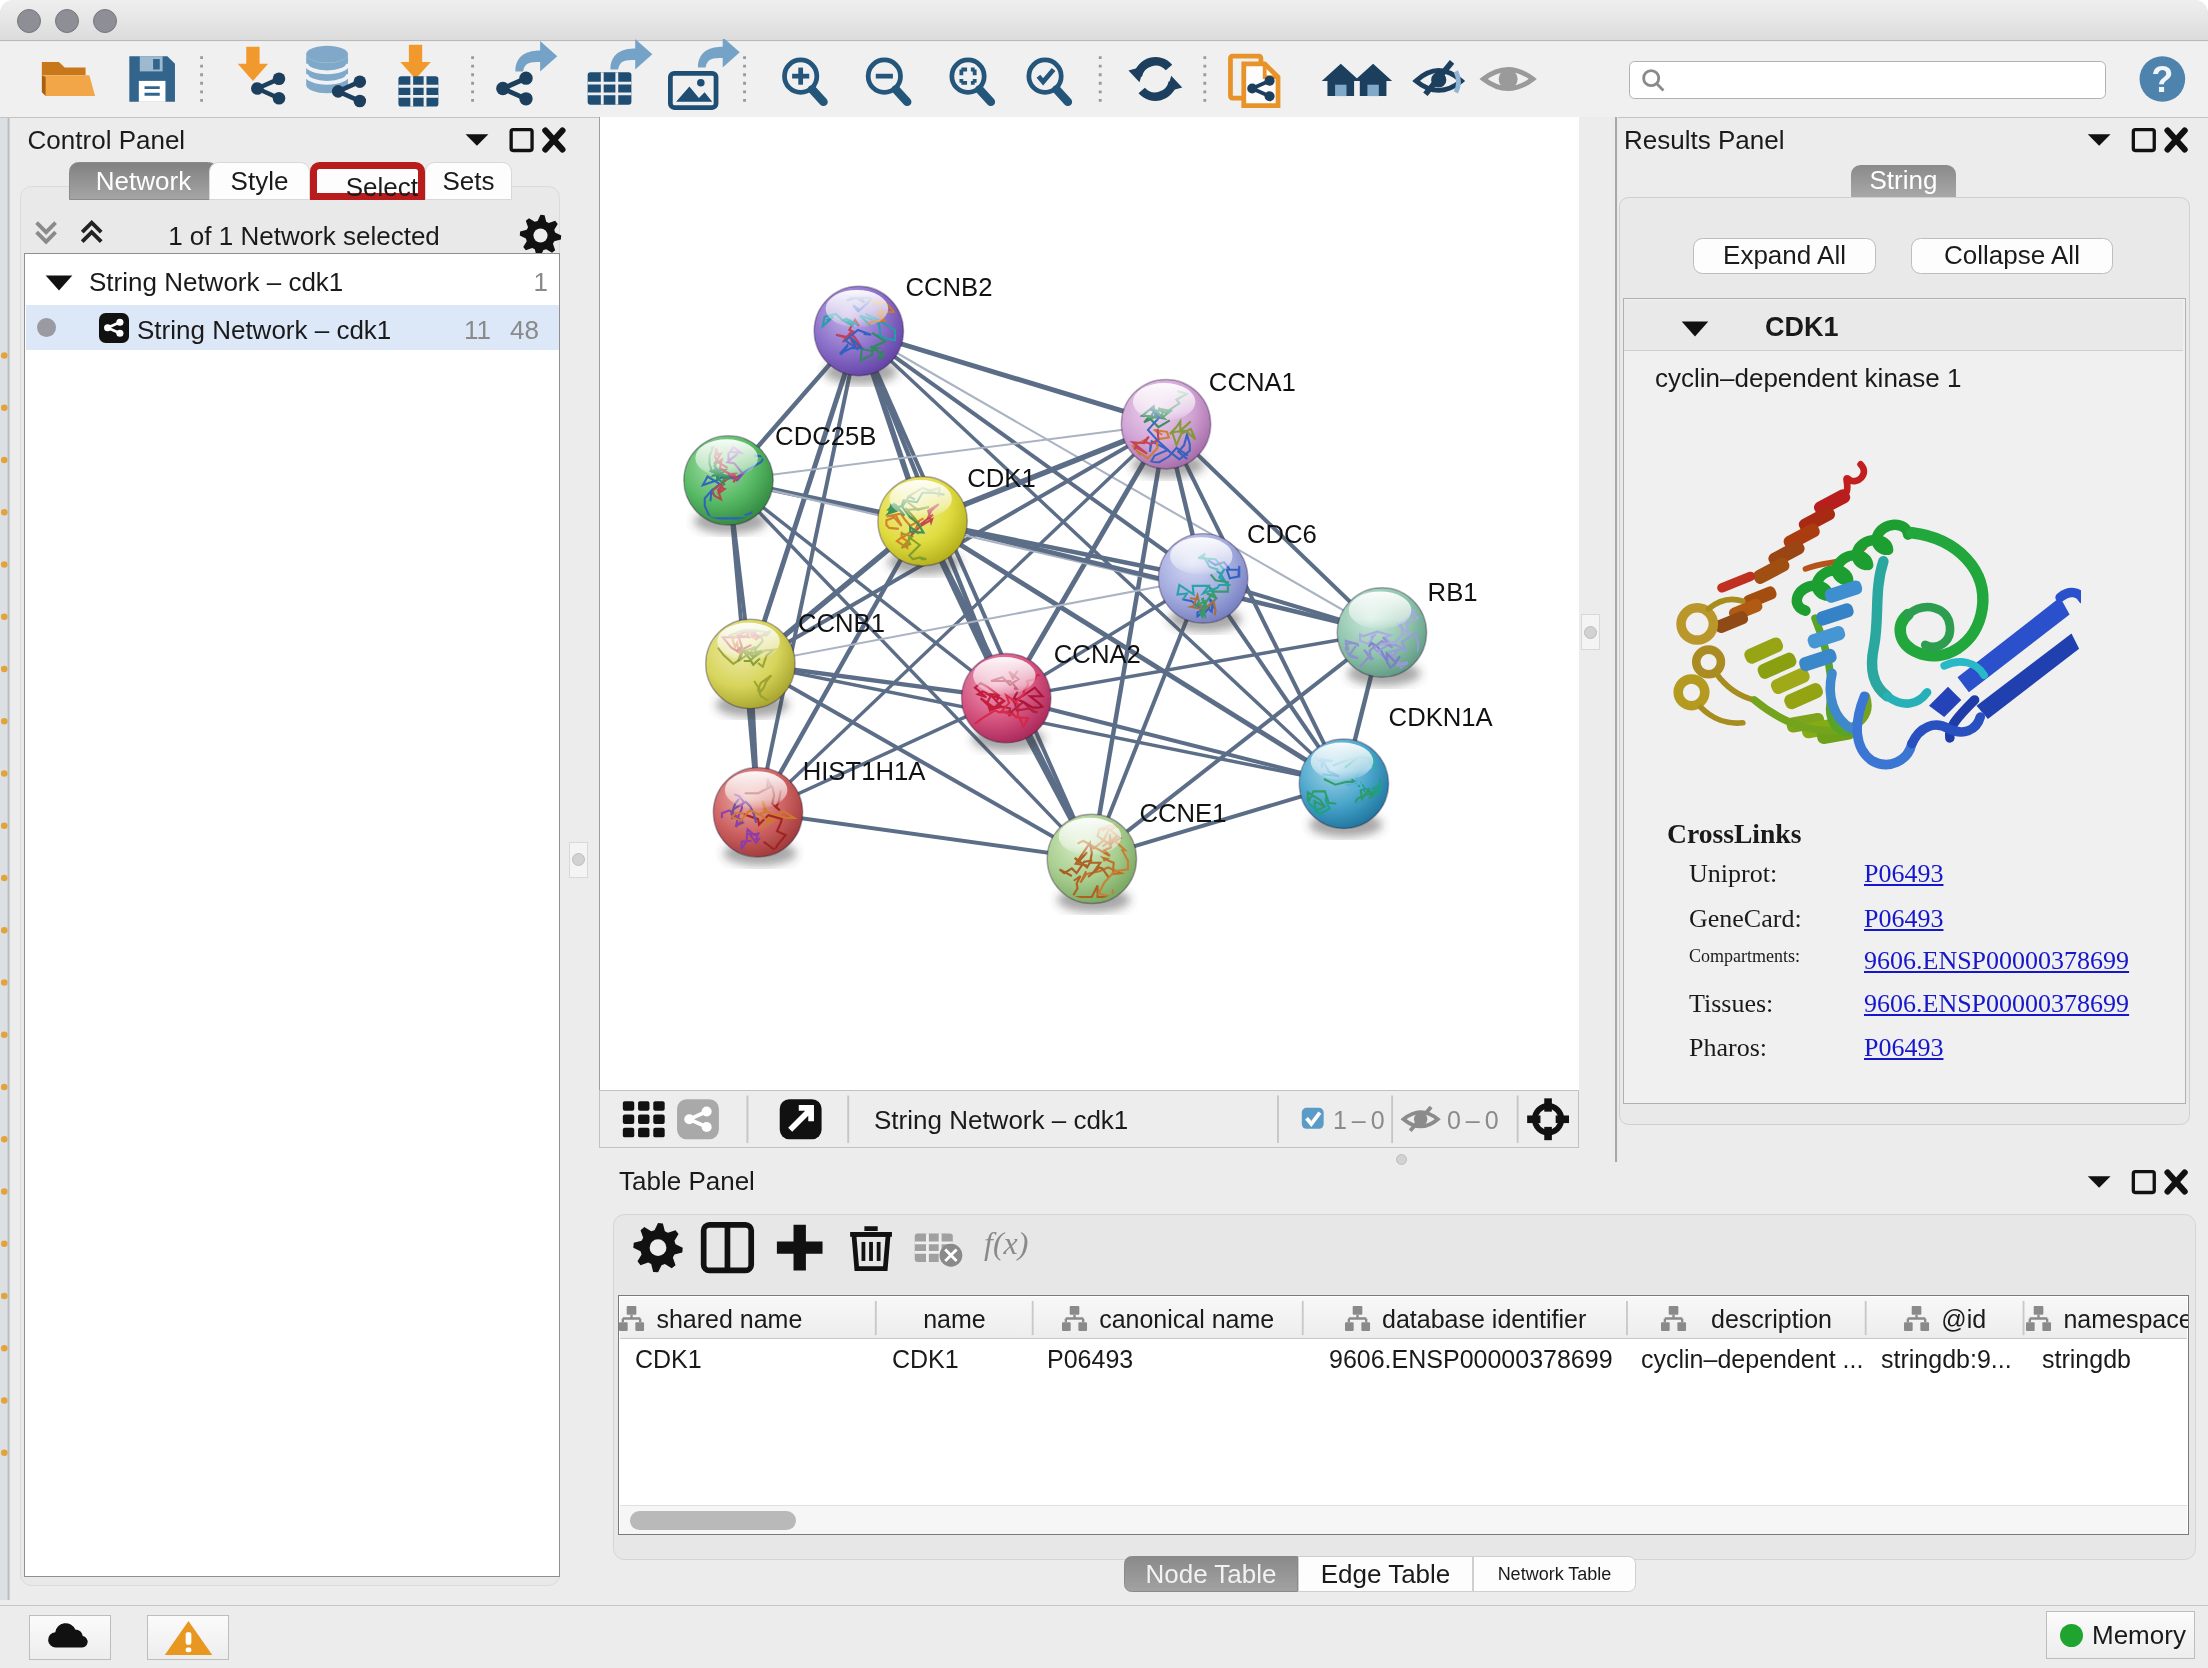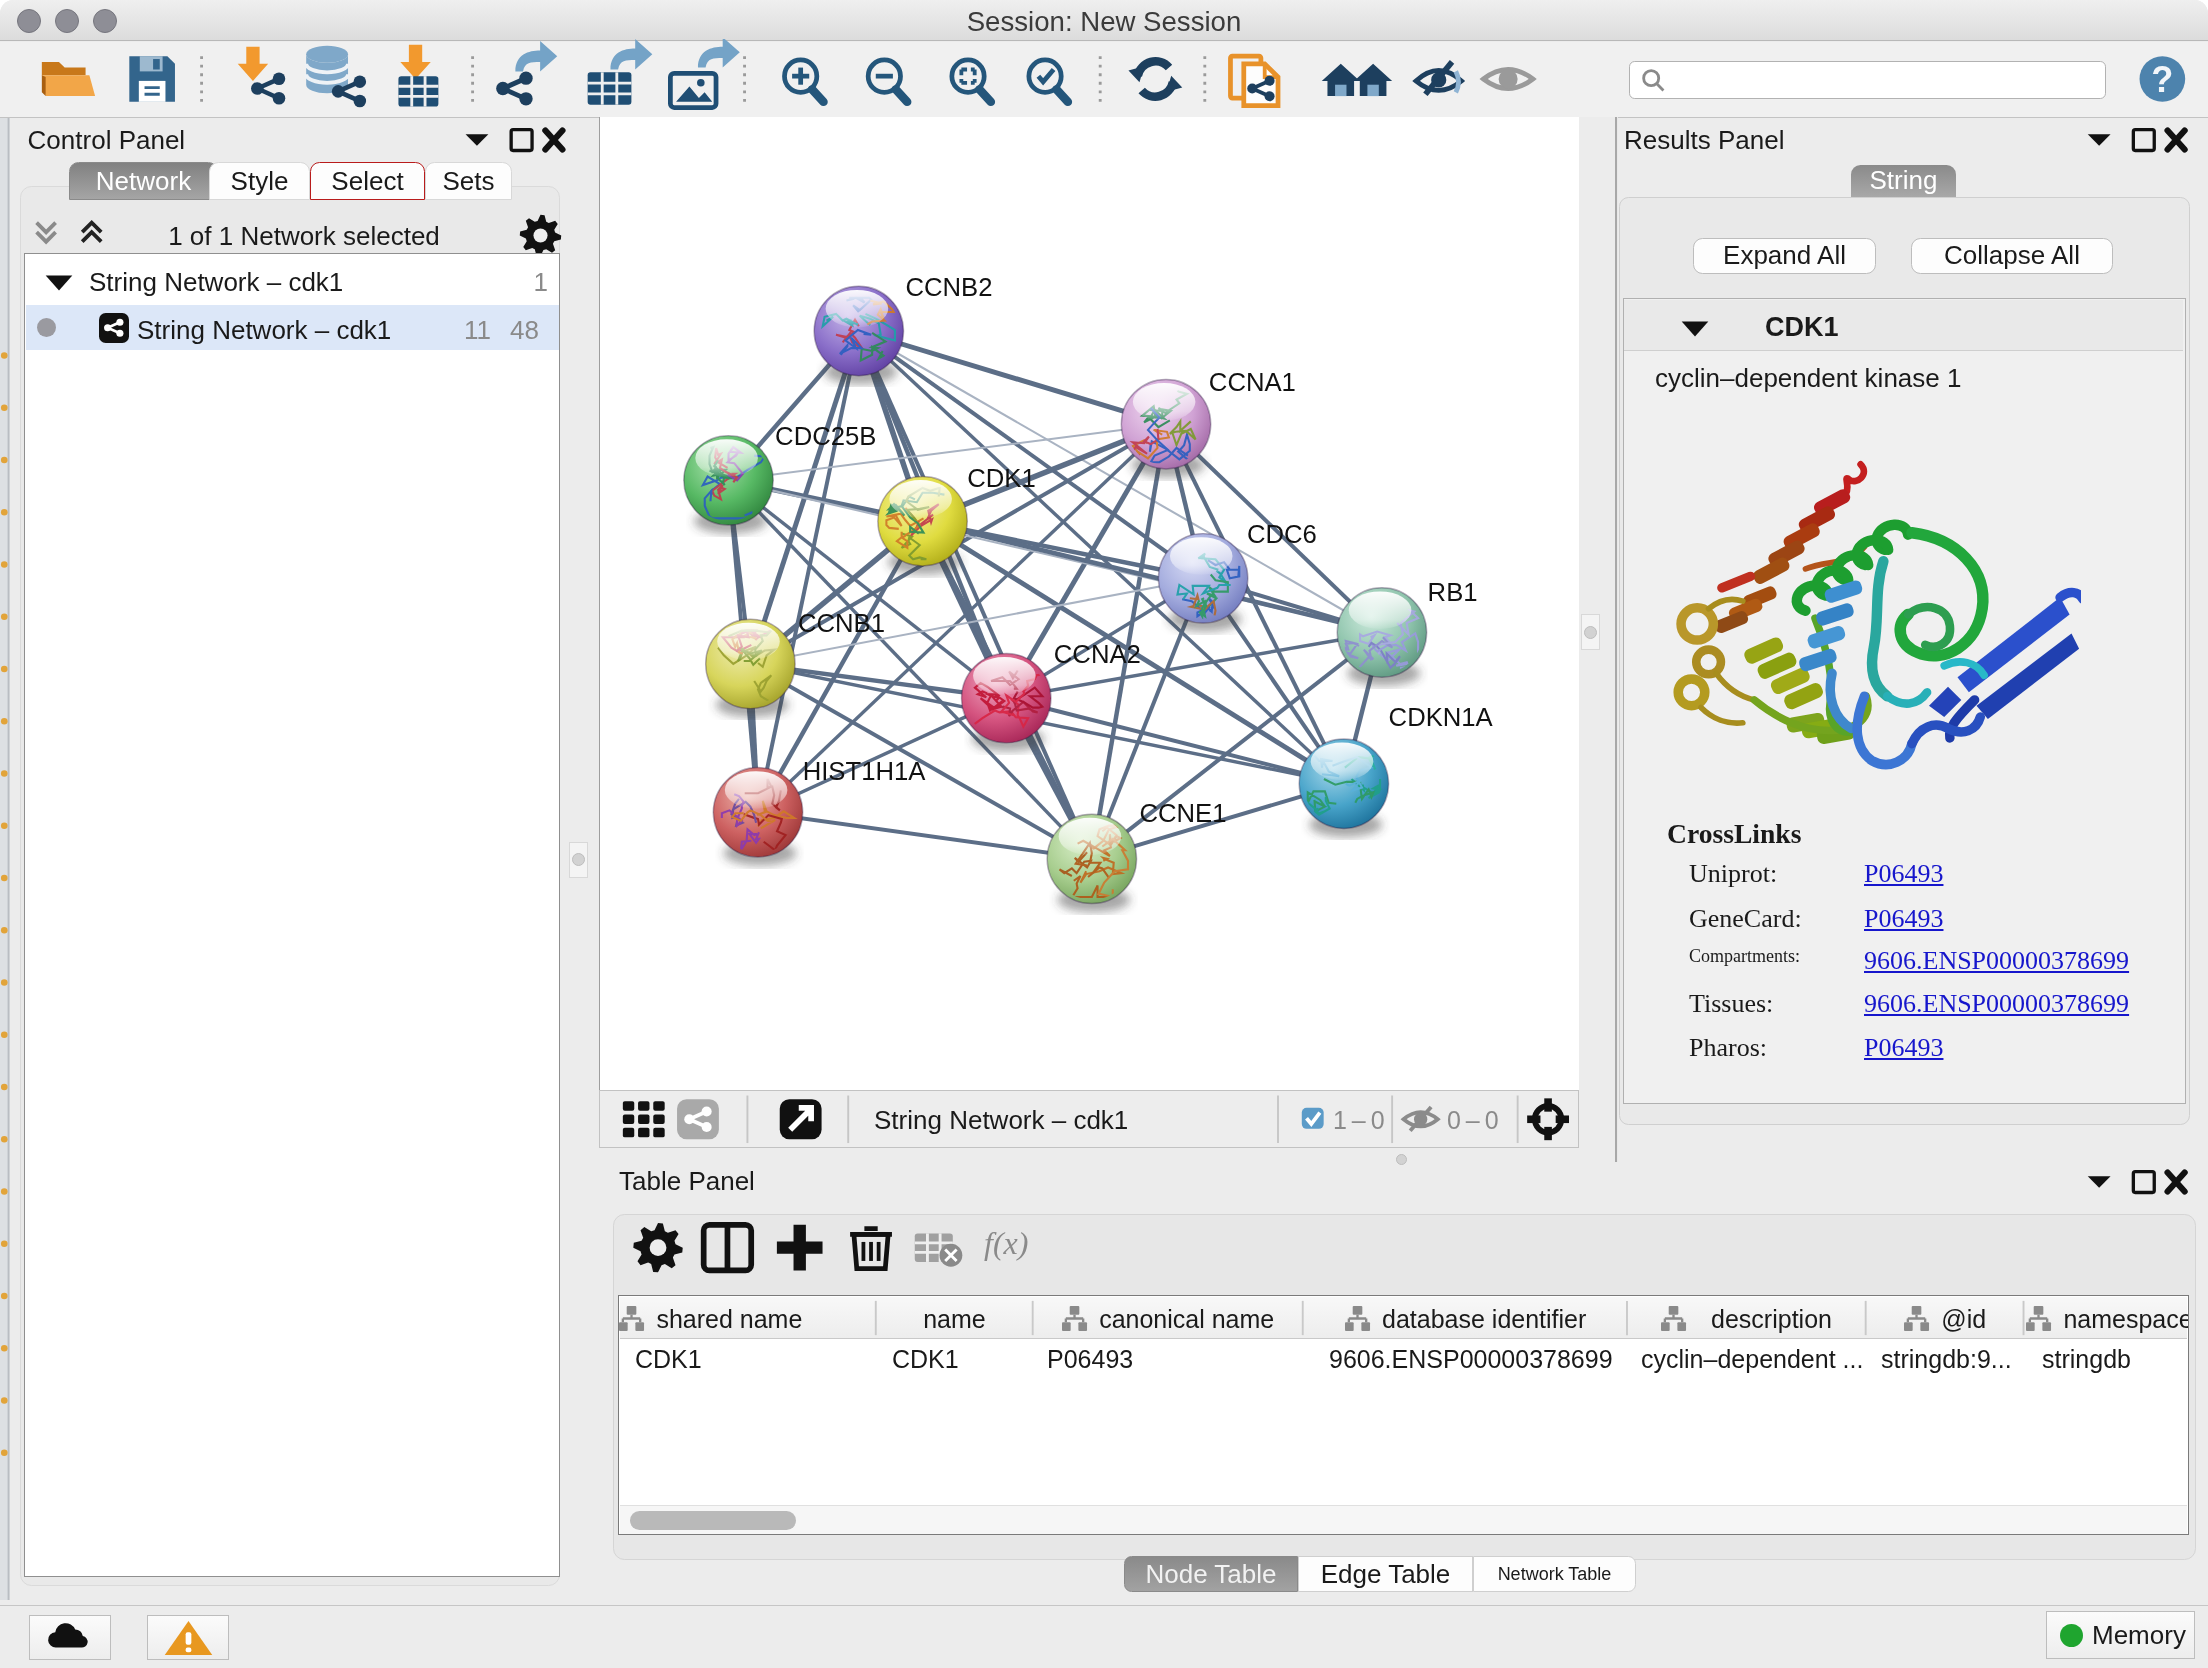--- a/index.html
+++ b/index.html
@@ -3,21 +3,20 @@
 html,body{width:2208px;height:1668px;font-family:"Liberation Sans",sans-serif;background:#fff;overflow:hidden}
 #win{position:absolute;left:0;top:0;width:2208px;height:1668px;background:#ececec;border-radius:13.3px 13.3px 0 0;overflow:hidden}
 .abs{position:absolute}
 .txt{position:absolute;white-space:nowrap;color:#1a1a1a}
 </style></head><body>
 <div id="win">
     <div class="abs" style="left:0;top:0;width:2208px;height:41px;background:linear-gradient(#efefef,#dcdcdc);border-bottom:1px solid #b8b8b8;border-radius:11.4px 11.4px 0 0">
       <div class="abs" style="left:17px;top:8.6px;width:24px;height:24px;border-radius:50%;background:#8e8e96;border:1px solid #76767e"></div>
       <div class="abs" style="left:55px;top:8.6px;width:24px;height:24px;border-radius:50%;background:#8e8e96;border:1px solid #76767e"></div>
       <div class="abs" style="left:93px;top:8.6px;width:24px;height:24px;border-radius:50%;background:#8e8e96;border:1px solid #76767e"></div>
-      <div class="txt" style="left:0;width:2208px;text-align:center;top:5.7px;font-size:27.6px;color:#3b3b3b">Session: New Session</div>
     </div>
     <div class="abs" style="left:0;top:42px;width:2208px;height:76px;background:#f0f0f0;border-bottom:1.9px solid #c3c3c3"></div>
     <svg width="2208" height="80" viewBox="0 0 2322 84" style="position:absolute;left:0;top:39px">
       <line x1="212" y1="18" x2="212" y2="66" stroke="#9a9a9a" stroke-width="3" stroke-dasharray="3 6"></line>
       <line x1="497" y1="18" x2="497" y2="66" stroke="#9a9a9a" stroke-width="3" stroke-dasharray="3 6"></line>
       <line x1="783" y1="18" x2="783" y2="66" stroke="#9a9a9a" stroke-width="3" stroke-dasharray="3 6"></line>
       <line x1="1157" y1="18" x2="1157" y2="66" stroke="#9a9a9a" stroke-width="3" stroke-dasharray="3 6"></line>
       <line x1="1267" y1="18" x2="1267" y2="66" stroke="#9a9a9a" stroke-width="3" stroke-dasharray="3 6"></line>
       <g transform="translate(70,42)">
         <path d="M -26,-18 L -8,-18 L -2,-12 L 20,-12 L 20,-4 L -26,-4 Z" fill="#c8781a"></path>
@@ -175,21 +174,21 @@
     </svg>
     <div class="txt" style="left:27.6px;top:125px;font-size:26px">Control Panel</div>
     <svg width="114" height="38" viewBox="0 0 120 40" style="position:absolute;left:457px;top:122px">
       <path d="M 9,13 L 33,13 L 21,25 Z" fill="#111"></path>
       <rect x="57" y="8" width="22" height="22" fill="none" stroke="#111" stroke-width="3.5" rx="2"></rect>
       <path d="M 93,9 L 111,29 M 111,9 L 93,29" stroke="#111" stroke-width="6.5" stroke-linecap="round"></path>
     </svg>
     <div class="abs" style="left:20px;top:186px;width:540px;height:1400px;background:#e9e9e9;border:1px solid #dadada;border-radius:11.4px"></div>
     <div class="abs" style="left:69px;top:162px;width:149px;height:38px;background:linear-gradient(#818181,#a5a5a5);border-radius:9.5px 9.5px 0 0;border:1px solid #8a8a8a;color:#fff;font-size:26px;text-align:center;line-height:36px">Network</div>
     <div class="abs" style="left:209px;top:162px;width:101px;height:38px;background:#fdfdfd;border-radius:9.5px 9.5px 0 0;border:1px solid #d8d8d8;color:#1a1a1a;font-size:26px;text-align:center;line-height:36px">Style</div>
-    <div class="abs" style="left:310px;top:162px;width:115px;height:38px;background:#fdfdfd;border-radius:9.5px 9.5px 0 0;border:1px solid #b91c1c;color:#1a1a1a;font-size:26px;text-align:center;line-height:36px">Select</div>
+    <div class="abs" style="left:310px;top:162px;width:115px;height:38px;background:#fdfdfd;border-radius:9.5px 9.5px 0 0;border:7px solid #b91c1c;color:#1a1a1a;font-size:26px;text-align:right;line-height:36px">Select</div>
     <div class="abs" style="left:425px;top:162px;width:87px;height:38px;background:#fdfdfd;border-radius:9.5px 9.5px 0 0;border:1px solid #d8d8d8;color:#1a1a1a;font-size:26px;text-align:center;line-height:36px">Sets</div>
     <svg width="114" height="42" viewBox="0 0 120 44" style="position:absolute;left:28.5px;top:215px">
       <path d="M 8,8 L 18,18 L 28,8 M 8,18 L 18,28 L 28,18" fill="none" stroke="#8a8a8a" stroke-width="4"></path>
       <path d="M 56,18 L 66,8 L 76,18 M 56,28 L 66,18 L 76,28" fill="none" stroke="#222" stroke-width="4"></path>
     </svg>
     <div class="txt" style="left:114px;top:221px;width:380px;text-align:center;font-size:26px">1 of 1 Network selected</div>
     <svg width="49" height="49" viewBox="0 0 52 52" style="position:absolute;left:516px;top:211px">
       <path d="M26.0,4.0 L30.3,4.4 L32.1,11.4 L34.8,12.8 L41.6,10.4 L44.3,13.8 L40.6,19.9 L41.5,22.9 L48.0,26.0 L47.6,30.3 L40.6,32.1 L39.2,34.8 L41.6,41.6 L38.2,44.3 L32.1,40.6 L29.1,41.5 L26.0,48.0 L21.7,47.6 L19.9,40.6 L17.2,39.2 L10.4,41.6 L7.7,38.2 L11.4,32.1 L10.5,29.1 L4.0,26.0 L4.4,21.7 L11.4,19.9 L12.8,17.2 L10.4,10.4 L13.8,7.7 L19.9,11.4 L22.9,10.5 Z" fill="#111"></path>
       <circle cx="26" cy="26" r="7.48" fill="#ededed"></circle>
     </svg>

